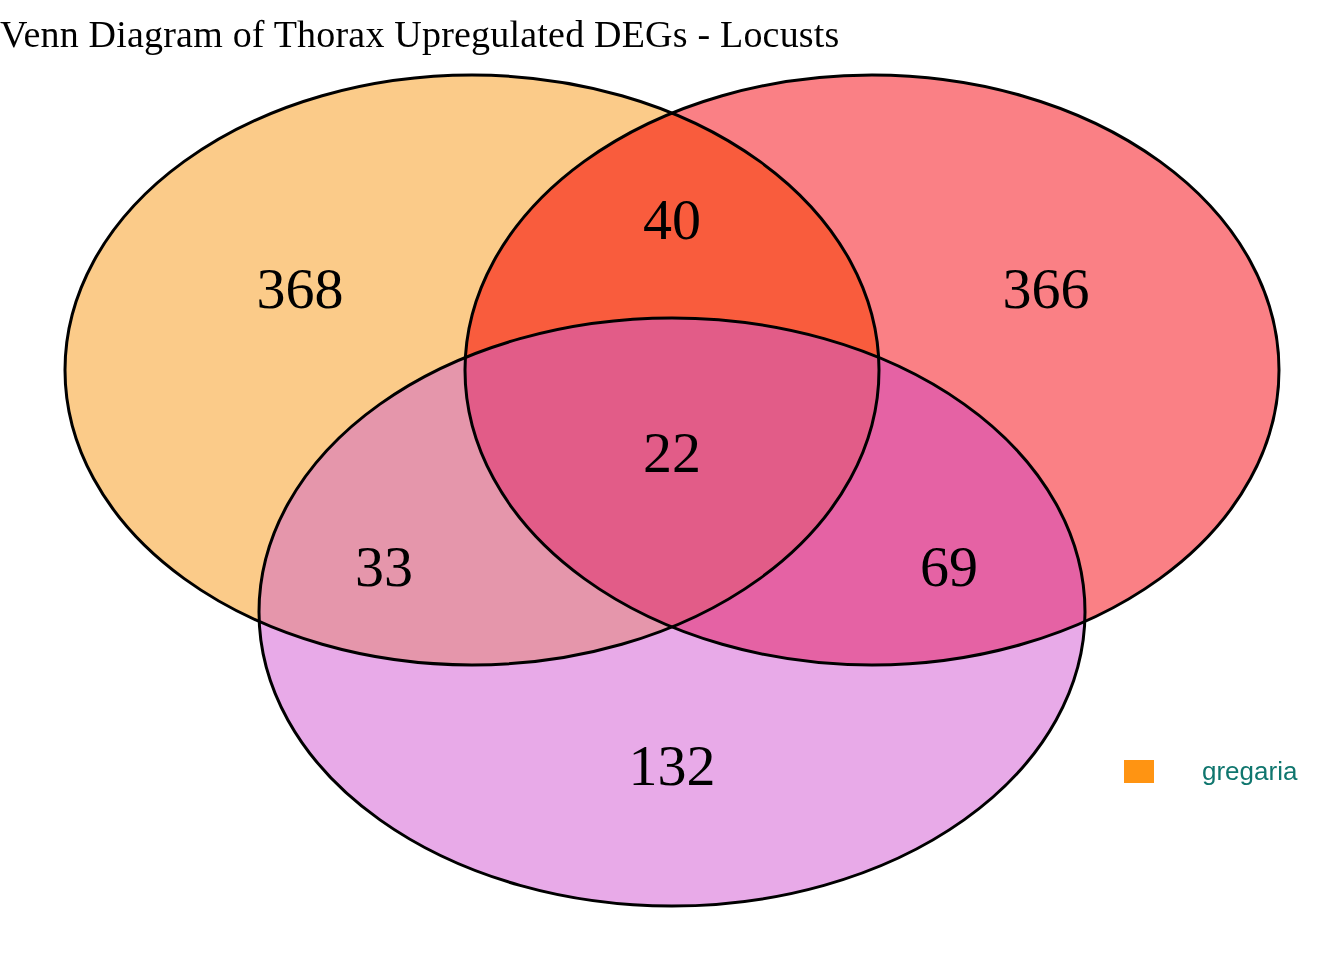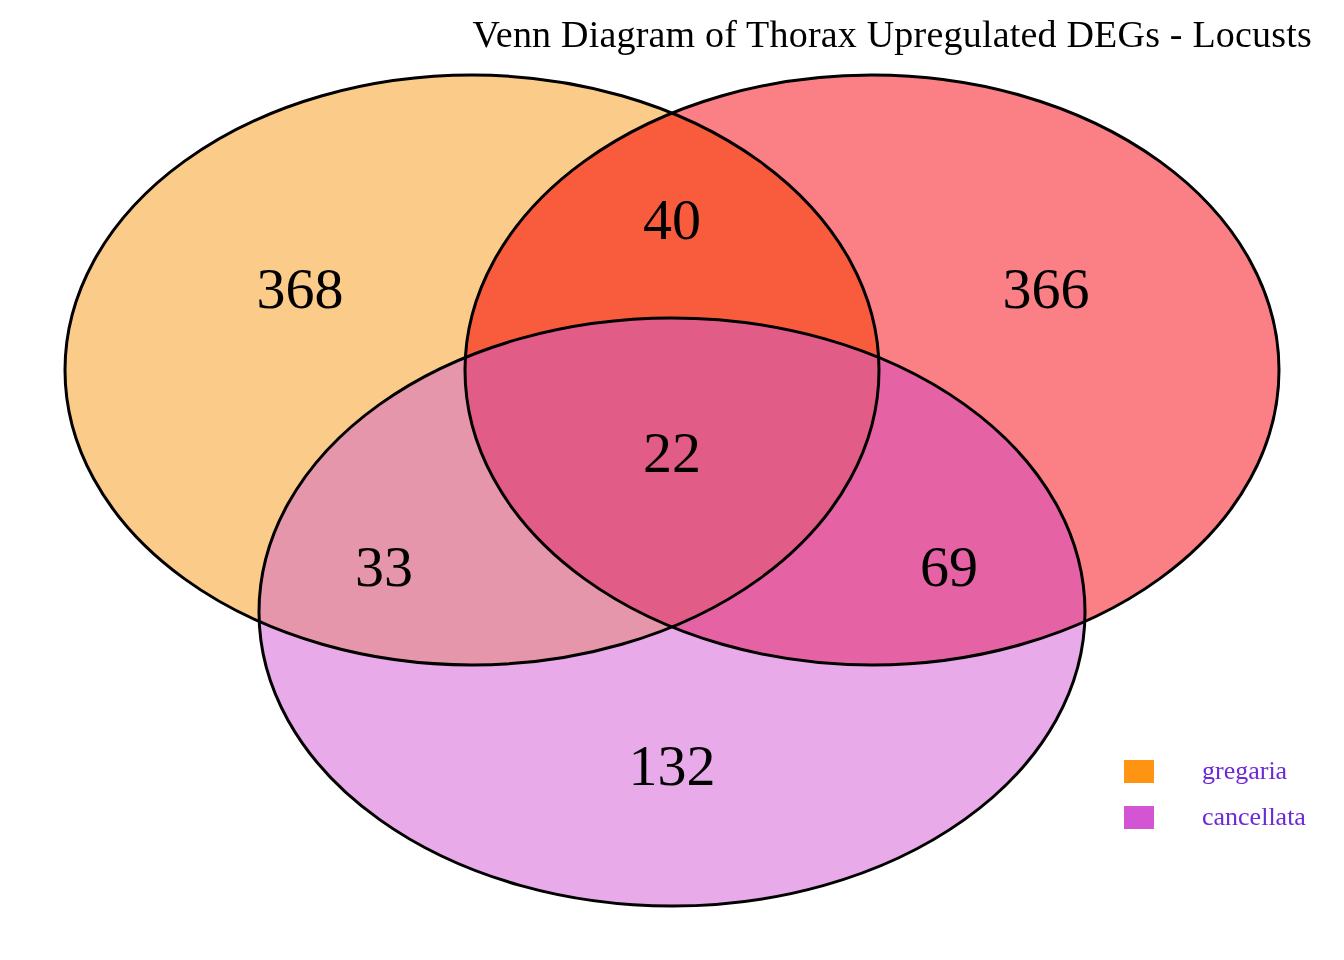--- a/index.html
+++ b/index.html
@@ -17,21 +17,21 @@
     position: relative;
     width: 1344px;
     height: 960px;
     background: #ffffff;
   }
   #chart-title {
     position: absolute;
     top: 12px;
     left: 0;
     width: 1312px;
-    text-align: right;
+    text-align: left;
     font-family: "Liberation Serif", serif;
     font-size: 38px;
     font-weight: 400;
     color: #000000;
     letter-spacing: 0.2px;
     white-space: nowrap;
   }
   #venn-canvas {
     position: absolute;
     top: 0;
@@ -60,23 +60,23 @@
     align-items: center;
     height: 46px;
   }
   .legend-swatch {
     width: 30px;
     height: 23px;
     flex: 0 0 auto;
   }
   .legend-label {
     margin-left: 48px;
-    font-family: Liberation Serif, serif;
+    font-family: Liberation Sans, sans-serif;
     font-size: 26px;
-    color: #6d28d9;
+    color: #0f766e;
     white-space: nowrap;
   }
 </style>
 </head>
 <body>
 
 <div id="venn-figure">
 
   <div id="chart-title">Venn Diagram of Thorax Upregulated DEGs - Locusts</div>
 
@@ -131,19 +131,15 @@
       <text class="region-label" x="949" y="573">69</text>
       <text class="region-label" x="672" y="459">22</text>
     </g>
   </svg>
 
   <div id="legend">
     <div class="legend-row">
       <span class="legend-swatch" style="background-color: rgb(255, 148, 18);"></span>
       <span class="legend-label">gregaria</span>
     </div>
-    <div class="legend-row">
-      <span class="legend-swatch" style="background-color: rgb(211, 85, 211);"></span>
-      <span class="legend-label">cancellata</span>
-    </div>
   </div>
 
 </div>
 
 </body></html>

